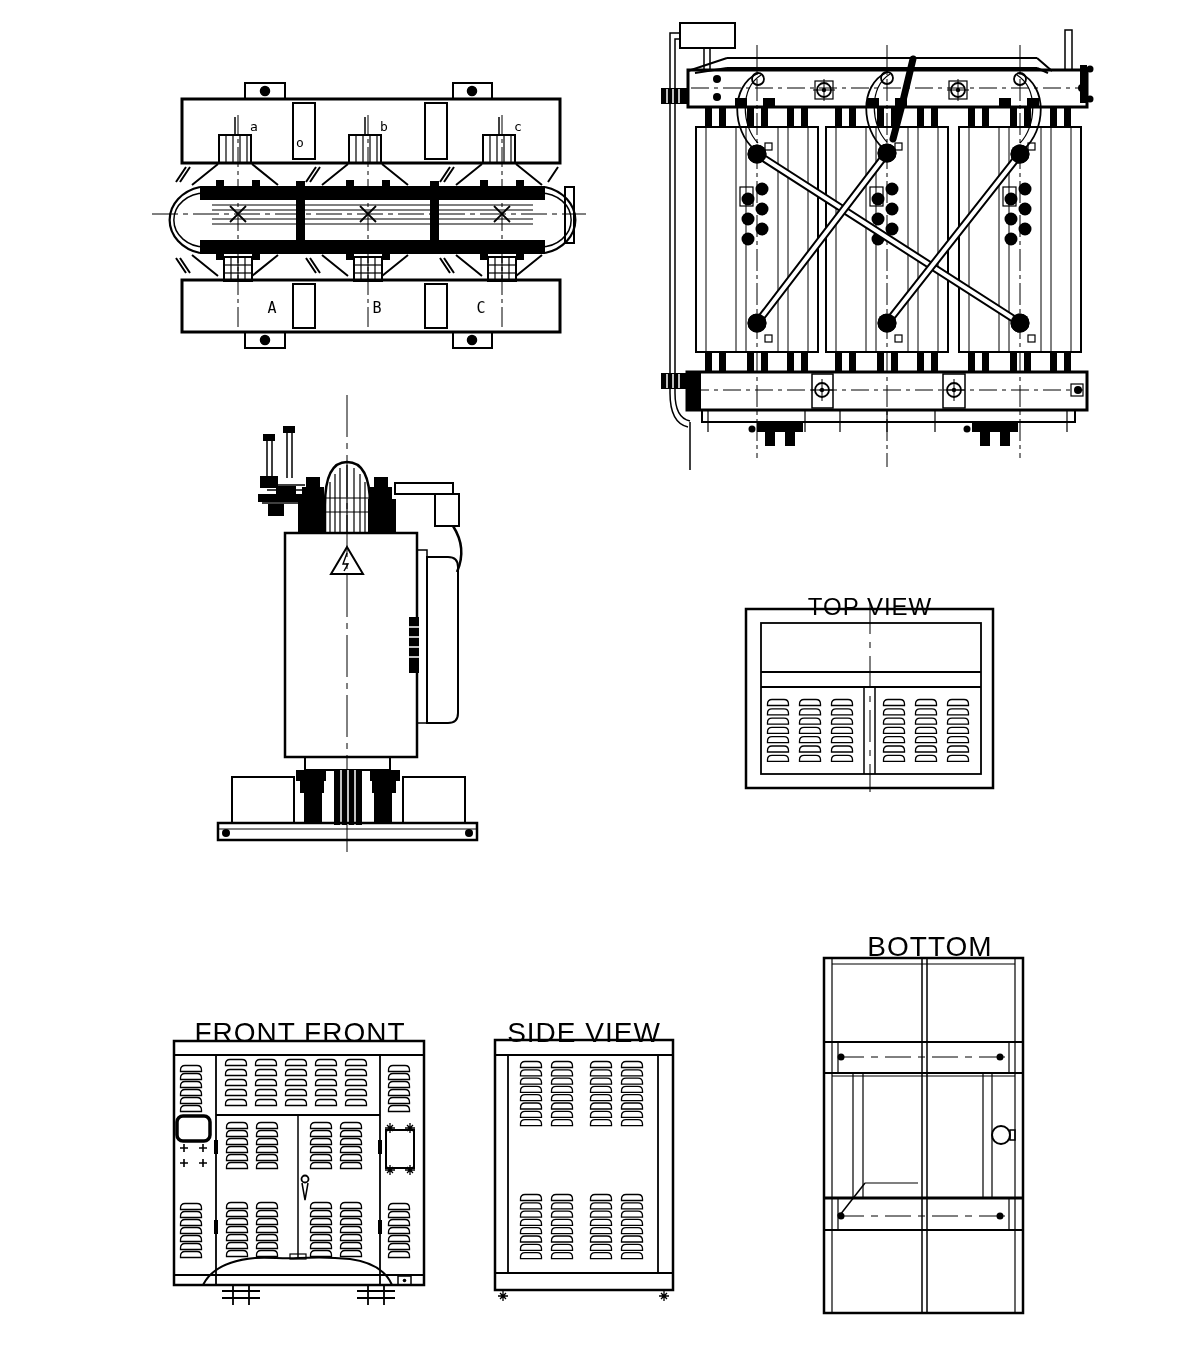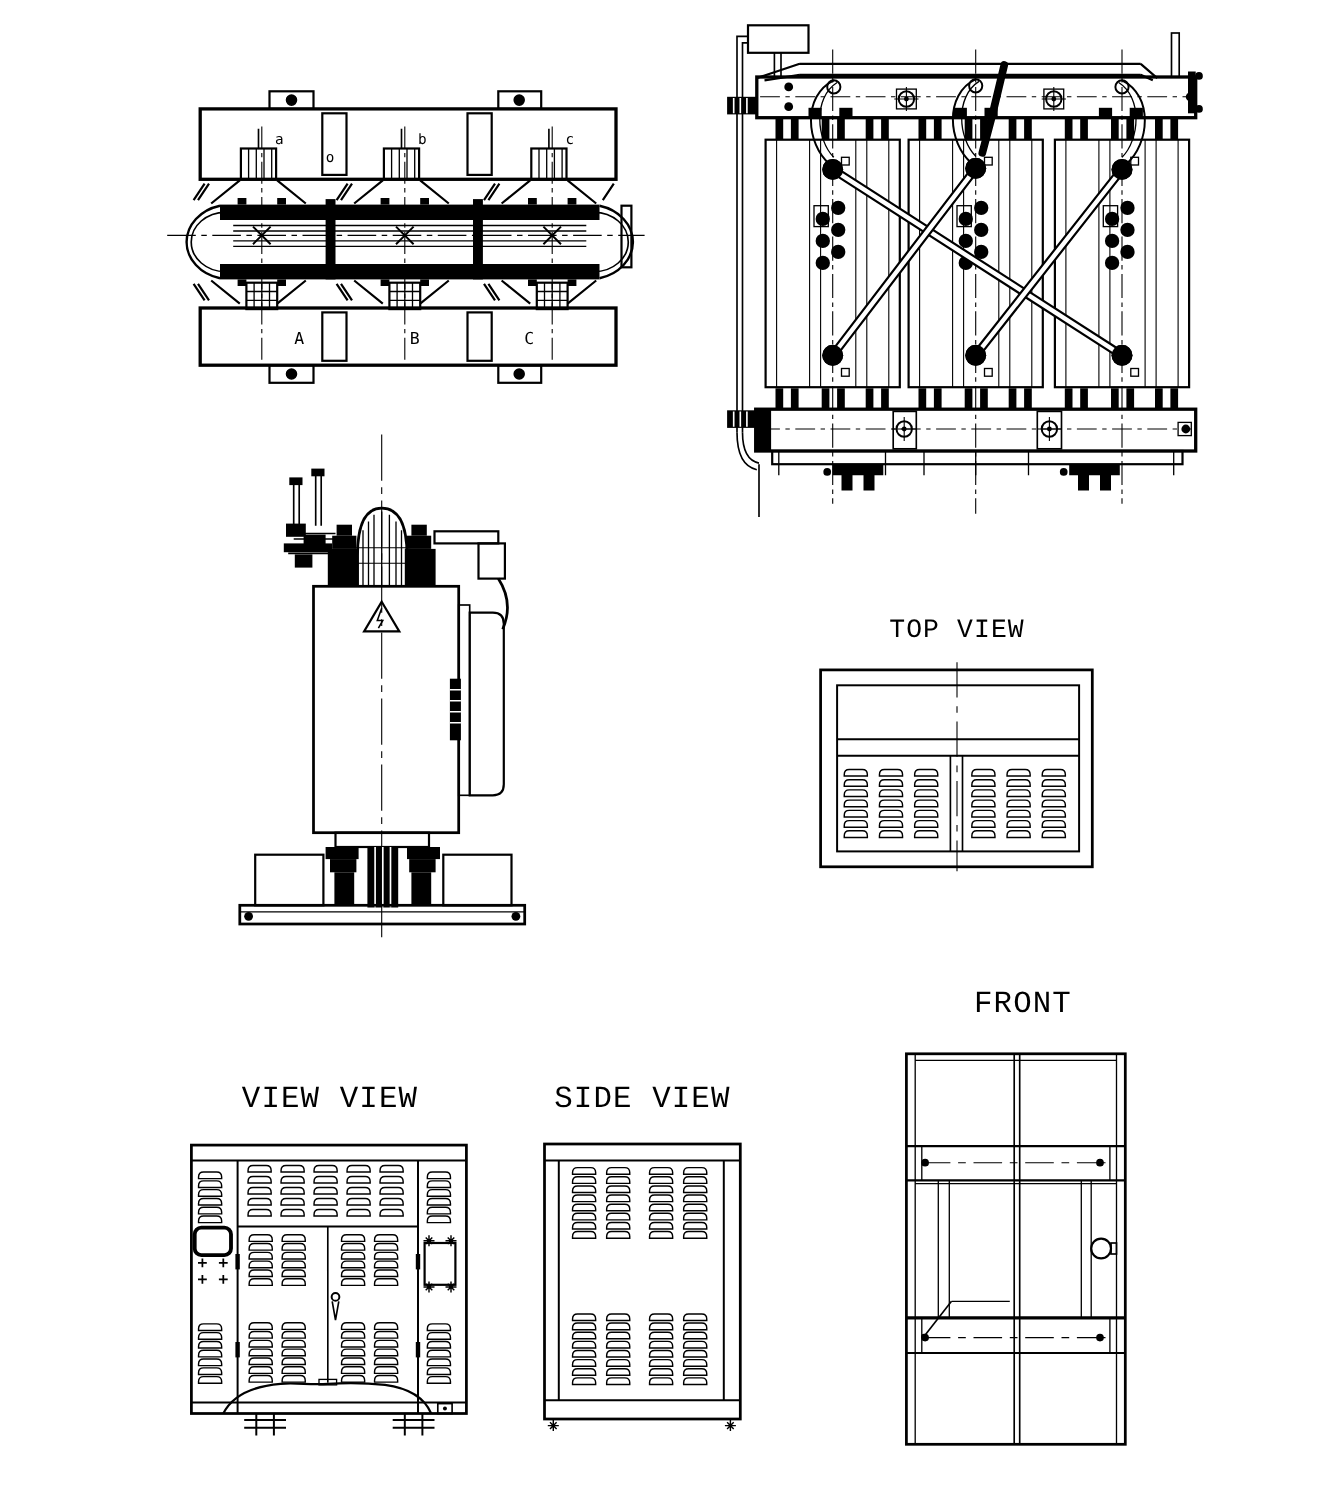--- a/index.html
+++ b/index.html
@@ -1,20 +1,20 @@
 <!DOCTYPE html>
 <html><head>
 <meta charset="utf-8">
 <style>
   html,body{margin:0;padding:0;background:#fff;}
   .canvas{position:relative;width:1200px;height:1361px;background:#ffffff;overflow:hidden;
           font-family:"Liberation Serif", serif;color:#000;}
   .abs{position:absolute;}
   .title{position:absolute;text-align:center;color:#000;letter-spacing:1px;
-         font-family:Liberation Mono, monospace;}
+         font-family:Liberation Sans, sans-serif;margin-top:33px;}
   .t24{font-size:24px;}
   .t28{font-size:28px;}
   svg{display:block;}
   svg text{font-family:"DejaVu Sans Mono", monospace;fill:#000;}
   .lbl13{font-size:13px;}
   .lbl15{font-size:15px;}
 </style>
 </head>
 <body>
 
@@ -488,21 +488,21 @@
           <use href="#louver" x="0" y="46.5"></use>
           <use href="#louver" x="32" y="46.5"></use>
           <use href="#louver" x="64" y="46.5"></use>
           <use href="#louver" x="0" y="55.800000000000004"></use>
           <use href="#louver" x="32" y="55.800000000000004"></use>
           <use href="#louver" x="64" y="55.800000000000004"></use>
         </g>
   </g>
 </svg>
 
-<div class="title t28" style="left:820px;top:898px;width:220px">FRONT</div>
+<div class="title t28" style="left:820px;top:898px;width:220px">BOTTOM</div>
 <svg class="abs" style="left:818px;top:950px" width="212" height="370" viewBox="0 0 212 370">
   <g stroke="#000" fill="none" stroke-width="1.5">
     <rect x="6" y="8" width="199" height="355" stroke-width="2.5"></rect>
     <line x1="14" y1="8" x2="14" y2="363" stroke-width="1.2"></line>
     <line x1="197" y1="8" x2="197" y2="363" stroke-width="1.2"></line>
     <line x1="14" y1="14" x2="197" y2="14" stroke-width="1.2"></line>
     <line x1="104" y1="8" x2="104" y2="363" stroke-width="1.5"></line>
     <line x1="109" y1="8" x2="109" y2="363" stroke-width="1.5"></line>
 
     <g>
@@ -530,21 +530,21 @@
       <line x1="6" y1="280" x2="205" y2="280" stroke-width="2"></line>
       <line x1="20" y1="248" x2="20" y2="280" stroke-width="1.2"></line>
       <line x1="191" y1="248" x2="191" y2="280" stroke-width="1.2"></line>
       <line x1="20" y1="266" x2="191" y2="266" stroke-width="1" stroke-dasharray="26 7 7 7"></line>
       <circle cx="23" cy="266" r="3.5" fill="#000" stroke="none"></circle>
       <circle cx="182" cy="266" r="3.5" fill="#000" stroke="none"></circle>
     </g>
   </g>
 </svg>
 
-<div class="title t28" style="left:170px;top:984px;width:260px">VIEW VIEW</div>
+<div class="title t28" style="left:170px;top:984px;width:260px">FRONT FRONT</div>
 <svg class="abs" style="left:170px;top:1038px" width="260" height="272" viewBox="0 0 260 272">
   <g stroke="#000" fill="none" stroke-width="1.5">
     <rect x="4" y="3" width="250" height="244" stroke-width="2.5"></rect>
     <line x1="4" y1="17" x2="254" y2="17" stroke-width="1.8"></line>
     <line x1="46" y1="17" x2="46" y2="247" stroke-width="1.8"></line>
     <line x1="210" y1="17" x2="210" y2="247" stroke-width="1.8"></line>
     <line x1="46" y1="77" x2="210" y2="77" stroke-width="1.8"></line>
     <line x1="128" y1="77" x2="128" y2="219" stroke-width="1.5"></line>
     <line x1="4" y1="237" x2="254" y2="237" stroke-width="1.8"></line>
 

